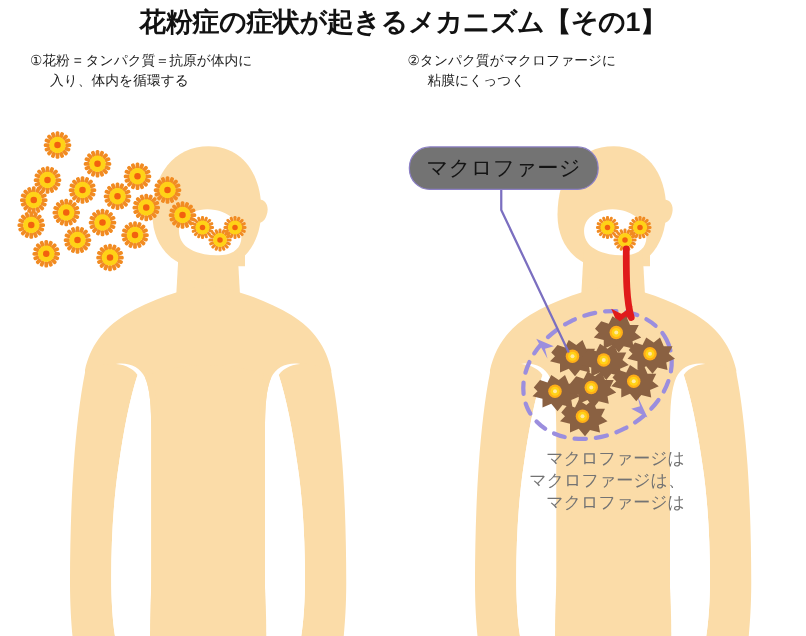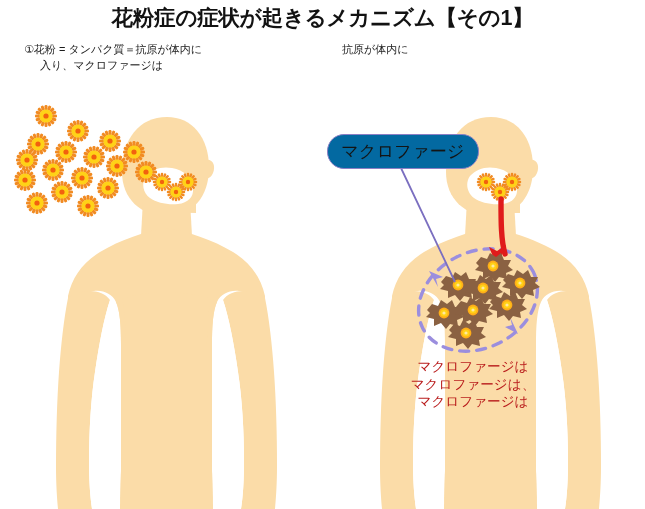--- a/index.html
+++ b/index.html
@@ -53,49 +53,49 @@
     line-height: 1.42;
     white-space: nowrap;
   }
   #caption-1 { left: 24px; top: 42px; }
   #caption-2 { left: 326px; top: 42px; }
   .caption .l2 { display: block; padding-left: 16px; }
 
   #macrophage-callout {
     position: absolute;
     left: 327px;
-    top: 134px;
+    top: 117px;
     width: 152px;
     height: 35px;
     border: 1.6px solid #8b7fc4;
     border-radius: 17px;
-    background: #0369a1;
+    background: #737373;
     box-sizing: border-box;
   }
   #macrophage-callout-label {
     position: absolute;
     left: 0; top: 0;
     width: 100%; height: 100%;
     display: flex;
     align-items: center;
     justify-content: center;
     font-size: 17px;
     color: #141414;
     letter-spacing: 0.3px;
   }
 
   #circulation-note {
     position: absolute;
     left: 398px;
     top: 358px;
     width: 150px;
-    text-align: center;
+    text-align: right;
     font-size: 13.6px;
     line-height: 1.30;
-    color: #b91c1c;
+    color: #737373;
     white-space: nowrap;
   }
   #circulation-note span { display: block; }
 </style>
 </head>
 <body>
 
 <div id="infographic">
 
   <svg id="art" viewBox="0 0 645 509">
@@ -466,25 +466,26 @@
       <path d="M 401,152 L 401,168 L 455,282" fill="none" stroke="#7b6fc0" stroke-width="1.8" stroke-linejoin="round"></path>
     </g>
   </svg>
 
   <div class="txt-layer">
 
     <div id="page-title">花粉症の症状が起きるメカニズム【その1】</div>
 
     <div class="caption" id="caption-1">
       <span>①花粉 = タンパク質＝抗原が体内に</span>
-      <span class="l2">入り、マクロファージは</span>
+      <span class="l2">入り、体内を循環する</span>
     </div>
 
     <div class="caption" id="caption-2">
-      <span class="l2">抗原が体内に</span>
+      <span>②タンパク質がマクロファージに</span>
+      <span class="l2">粘膜にくっつく</span>
     </div>
 
     <div id="macrophage-callout">
       <div id="macrophage-callout-label">マクロファージ</div>
     </div>
 
     <div id="circulation-note">
       <span>マクロファージは</span>
       <span>マクロファージは、</span>
       <span>マクロファージは</span>

